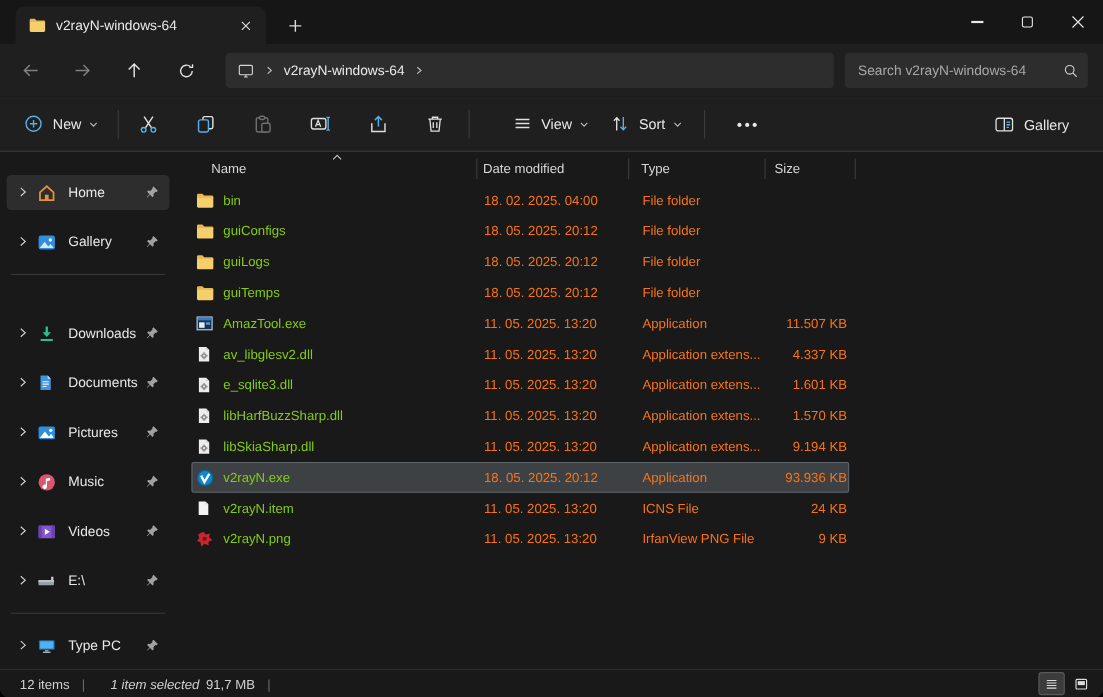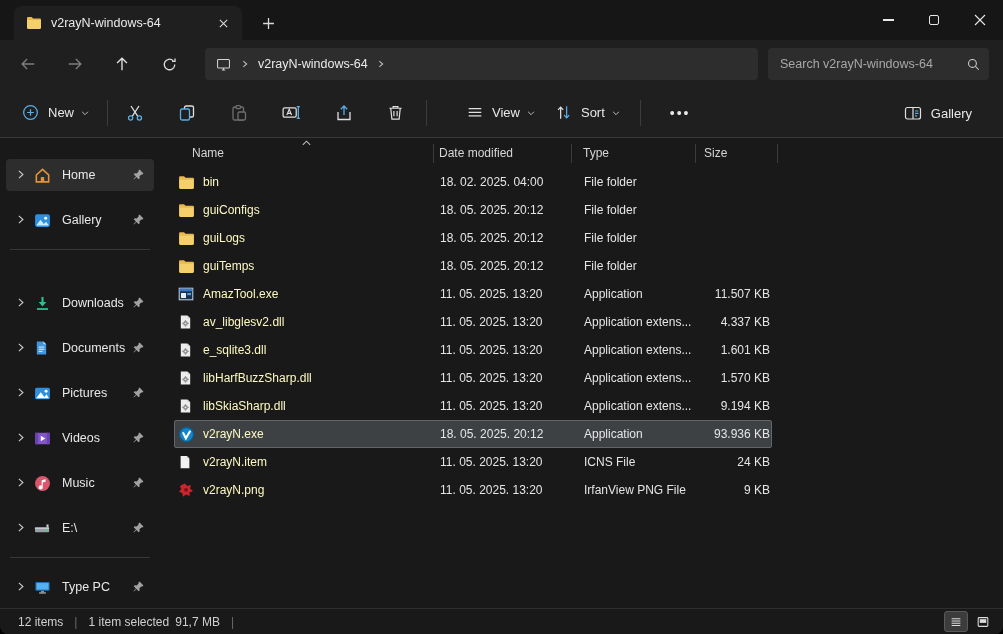--- a/index.html
+++ b/index.html
@@ -67,22 +67,22 @@
   .filepane { position:relative; flex:1; }
   .listheader { position:relative; height:30px; }
   .col-label { position:absolute; top:8px; color:#d6d6d6; font-size:12px; white-space:nowrap; }
   .col-sep { position:absolute; top:6px; width:1px; height:19px; background:#3c3c3c; }
   .sort-caret { position:absolute; top:1px; left:141px; display:flex; }
   .rows { position:relative; }
   .frow { position:relative; display:grid; grid-template-columns:251px 144px 130px 73px;
     width:598px; height:28px; margin-left:14px; align-items:center; border-radius:2px;
     border:1px solid transparent; }
   .frow.selected { background:#3e4144; border:1px solid #61666b; }
-  .fcell { font-size:12px; color:#e5e5e5; white-space:nowrap; }
-  .fc-name { display:flex; align-items:center; color:#fef9c3; padding-left:3px; overflow:hidden; }
+  .fcell { font-size:12px; color:#f97316; white-space:nowrap; }
+  .fc-name { display:flex; align-items:center; color:#84cc16; padding-left:3px; overflow:hidden; }
   .fc-name .ficon { width:17px; height:17px; margin-right:8px; flex:none; display:flex; }
   .fc-date { padding-left:14px; }
   .fc-type { padding-left:14px; overflow:hidden; }
   .fc-size { text-align:right; padding-right:3px; }
 
   
   .statusbar { position:absolute; left:0; right:0; bottom:0; height:26px; background:#191919;
     border-top:1px solid #2e2e2e; display:flex; align-items:center; color:#d0d0d0; font-size:12px; }
   .sb-text { margin-left:18px; white-space:nowrap; }
   .sb-sep { color:#6a6a6a; margin:0 11px; }
@@ -394,46 +394,46 @@
     </span>
   </div>
           <div class="side-item">
     <span class="tw" hidden="">
       <svg width="13" height="13" viewBox="0 0 16 16">
                 <path d="M6 3.5 11 8l-5 4.5" stroke="#cfcfcf" stroke-width="1.3" fill="none"></path>
               </svg>
     </span>
     <span class="sicon">
               <svg width="17" height="17" viewBox="0 0 16 16">
+                <circle cx="8" cy="8" r="7" fill="#d9566c"></circle>
+                <path d="M10.9 4 7.2 4.9v5.2a1.9 1.9 0 1 0 1 1.65V7l2.7-.7z" fill="#fff"></path>
+              </svg>
+            </span>
+    <span class="slabel">Music</span>
+    <span class="pin">
+      <svg width="13" height="13" viewBox="0 0 16 16" fill="#b9b9b9">
+                <path d="M9.3 1.9 14.1 6.7 12.8 8 11.6 7.9 9.2 10.3 9.5 12.6 8.2 13.9 5.4 11.1 2.4 14.1 1.9 13.6 4.9 10.6 2.1 7.8 3.4 6.5 5.7 6.8 8.1 4.4 8 3.2z"></path>
+              </svg>
+    </span>
+  </div>
+          <div class="side-item">
+    <span class="tw" hidden="">
+      <svg width="13" height="13" viewBox="0 0 16 16">
+                <path d="M6 3.5 11 8l-5 4.5" stroke="#cfcfcf" stroke-width="1.3" fill="none"></path>
+              </svg>
+    </span>
+    <span class="sicon">
+              <svg width="17" height="17" viewBox="0 0 16 16">
                 <rect x="1" y="2.5" width="14" height="11" rx="1.8" fill="#8256c9"></rect>
                 <rect x="1" y="2.5" width="2.8" height="11" fill="#6a41ad"></rect>
                 <rect x="12.2" y="2.5" width="2.8" height="11" fill="#6a41ad"></rect>
                 <path d="M6.4 5.4v5.2l4.2-2.6z" fill="#fff"></path>
               </svg>
             </span>
     <span class="slabel">Videos</span>
-    <span class="pin">
-      <svg width="13" height="13" viewBox="0 0 16 16" fill="#b9b9b9">
-                <path d="M9.3 1.9 14.1 6.7 12.8 8 11.6 7.9 9.2 10.3 9.5 12.6 8.2 13.9 5.4 11.1 2.4 14.1 1.9 13.6 4.9 10.6 2.1 7.8 3.4 6.5 5.7 6.8 8.1 4.4 8 3.2z"></path>
-              </svg>
-    </span>
-  </div>
-          <div class="side-item">
-    <span class="tw" hidden="">
-      <svg width="13" height="13" viewBox="0 0 16 16">
-                <path d="M6 3.5 11 8l-5 4.5" stroke="#cfcfcf" stroke-width="1.3" fill="none"></path>
-              </svg>
-    </span>
-    <span class="sicon">
-              <svg width="17" height="17" viewBox="0 0 16 16">
-                <circle cx="8" cy="8" r="7" fill="#d9566c"></circle>
-                <path d="M10.9 4 7.2 4.9v5.2a1.9 1.9 0 1 0 1 1.65V7l2.7-.7z" fill="#fff"></path>
-              </svg>
-            </span>
-    <span class="slabel">Music</span>
     <span class="pin">
       <svg width="13" height="13" viewBox="0 0 16 16" fill="#b9b9b9">
                 <path d="M9.3 1.9 14.1 6.7 12.8 8 11.6 7.9 9.2 10.3 9.5 12.6 8.2 13.9 5.4 11.1 2.4 14.1 1.9 13.6 4.9 10.6 2.1 7.8 3.4 6.5 5.7 6.8 8.1 4.4 8 3.2z"></path>
               </svg>
     </span>
   </div>
           <div class="side-item">
     <span class="tw" hidden="">
       <svg width="13" height="13" viewBox="0 0 16 16">
                 <path d="M6 3.5 11 8l-5 4.5" stroke="#cfcfcf" stroke-width="1.3" fill="none"></path>
@@ -714,21 +714,21 @@
     <span class="fcell fc-type">IrfanView PNG File</span>
     <span class="fcell fc-size">9 KB</span>
   </div>
         </div>
     </div>
   </div>
 
   <div class="statusbar">
     <span class="sb-text">12 items</span>
     <span class="sb-sep">|</span>
-    <span class="sb-text" style="margin-left:0;">1 item selected</span>
+    <span class="sb-text" style="margin-left:12px;font-style:italic;">1 item selected</span>
     <span class="sb-text" style="margin-left:6px;">91,7 MB</span>
     <span class="sb-sep">|</span>
     <div class="sb-right">
       <div class="sb-btn active">
         <svg width="14" height="14" viewBox="0 0 16 16" stroke="#dcdcdc" stroke-width="1.2">
             <path d="M3 4.2h10M3 6.8h10M3 9.4h10M3 12h10"></path>
           </svg>
       </div>
       <div class="sb-btn">
         <svg width="14" height="14" viewBox="0 0 16 16" fill="none" stroke="#dcdcdc" stroke-width="1.2">

